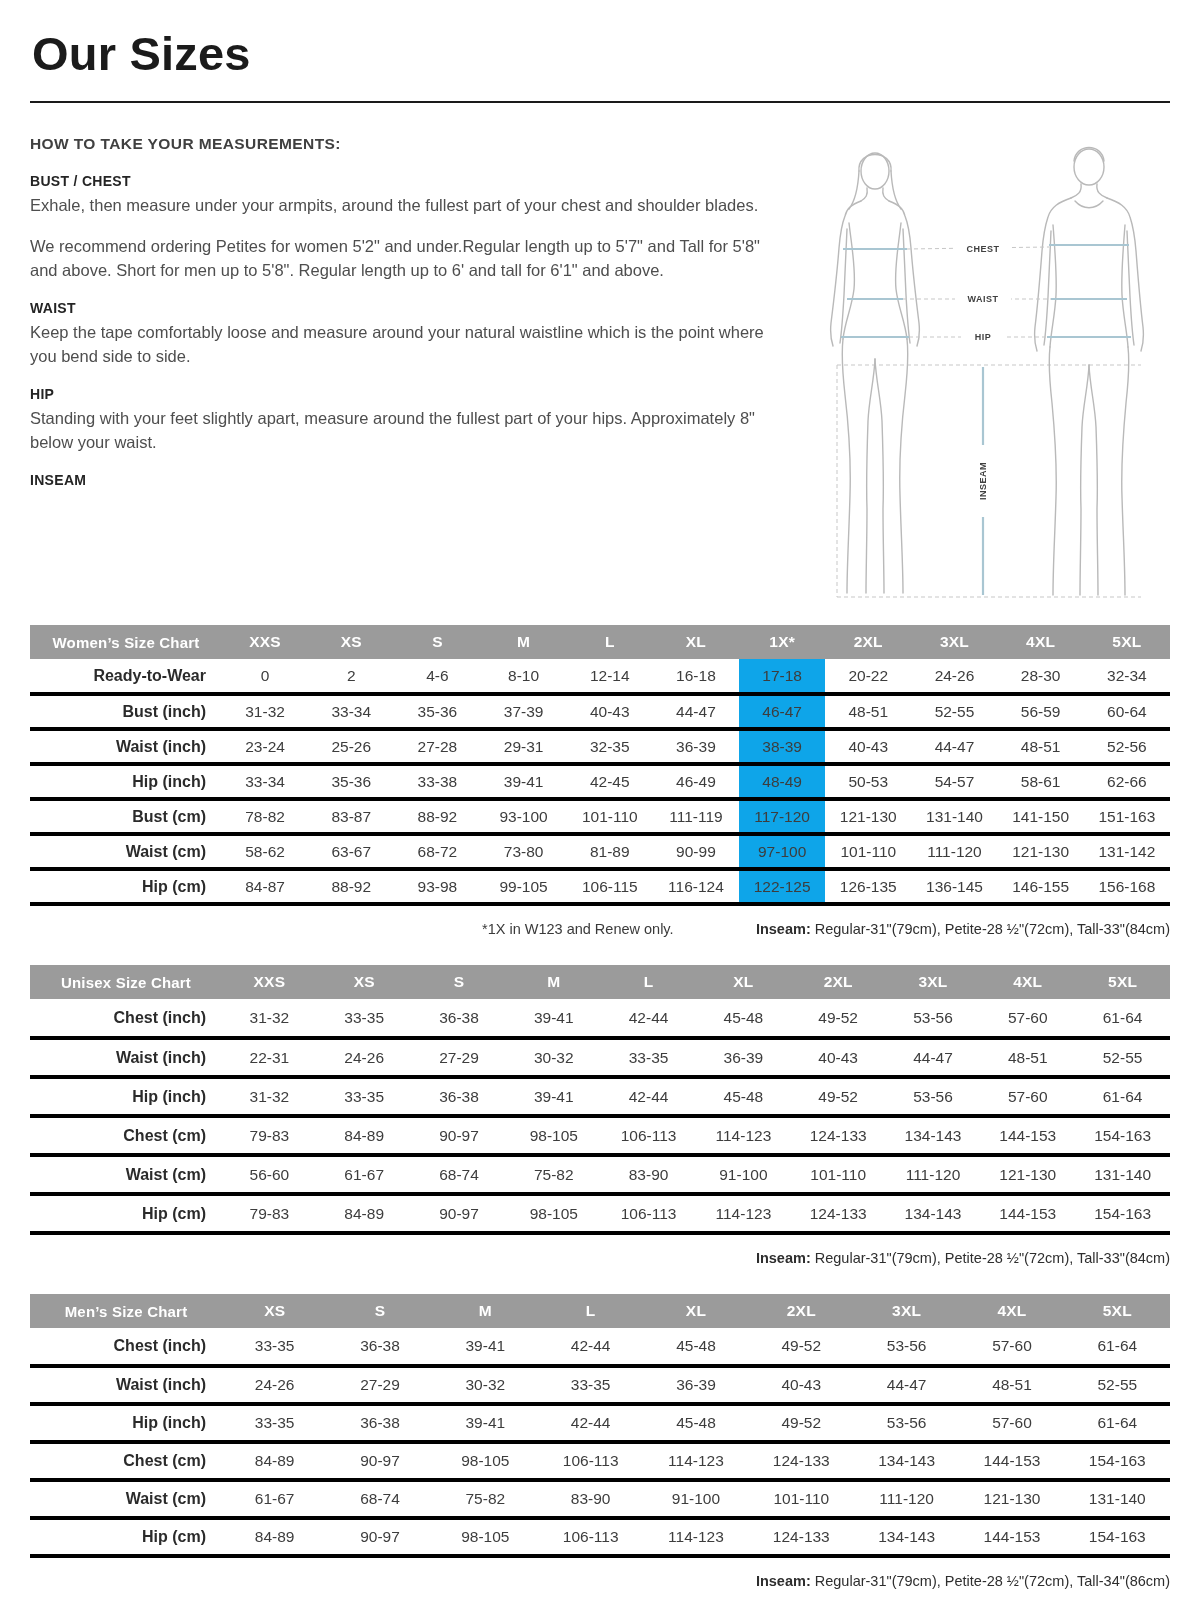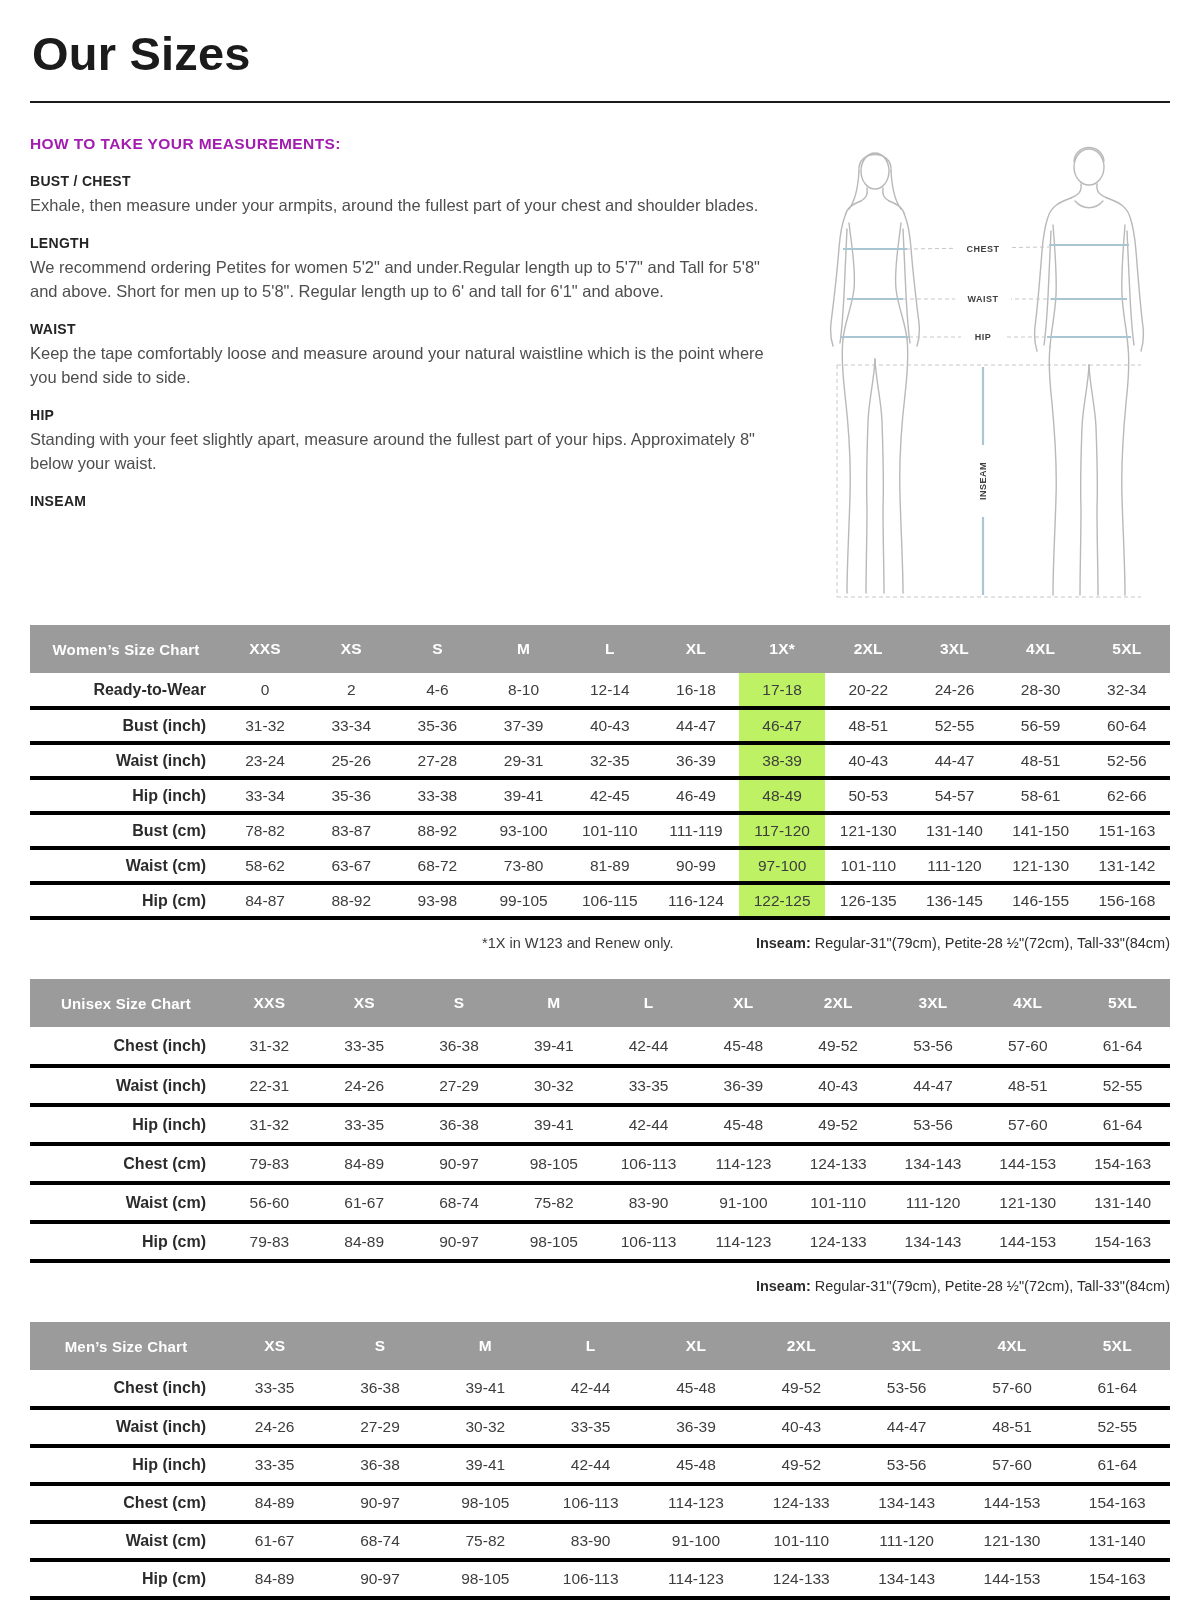--- a/index.html
+++ b/index.html
@@ -27,21 +27,21 @@
   }
 
   
   .top-section { display: flex; gap: 18px; margin-bottom: 14px; }
   .instructions { width: 748px; flex: none; }
   .inst-heading {
     margin: 4px 0 20px 0;
     font-size: 15.5px;
     font-weight: bold;
     letter-spacing: 0.4px;
-    color: #a21caf;
+    color: #404040;
   }
   .inst-block { margin-bottom: 18px; }
   .inst-title {
     font-size: 14px;
     font-weight: bold;
     letter-spacing: 0.3px;
     color: #242424;
     margin: 0 0 5px 0;
   }
   .inst-text {
@@ -63,21 +63,21 @@
   .size-table table {
     width: 100%;
     border-collapse: collapse;
     table-layout: fixed;
   }
   .size-table thead th {
     background: #9b9b9b;
     color: #ffffff;
     font-size: 15.5px;
     font-weight: bold;
-    height: 48px;
+    height: 34px;
     white-space: nowrap;
     letter-spacing: 0.2px;
   }
   .size-table th.tbl-title { width: 192px; font-size: 15px; }
   .size-table tbody tr { border-bottom: 4px solid #000000; height: 36px; }
   .table-women tbody tr { height: 35px; }
   .table-unisex tbody tr { height: 39px; }
   .table-men tbody tr { height: 38px; }
   .size-table tbody th {
     text-align: right;
@@ -86,21 +86,21 @@
     font-weight: bold;
     color: #2b2b2b;
     white-space: nowrap;
   }
   .size-table td {
     text-align: center;
     font-size: 15.5px;
     color: #3d3d3d;
     white-space: nowrap;
   }
-  .size-table td.hl { background: #bef264; }
+  .size-table td.hl { background: #0ea5e9; }
 
   .footnote-row {
     display: flex;
     justify-content: flex-end;
     align-items: baseline;
     margin-top: 15px;
     font-size: 14.5px;
     color: #2e2e2e;
   }
   .footnote-left { margin-left: 452px; margin-right: auto; color: #3a3a3a; }
@@ -116,21 +116,20 @@
 
   <div class="top-section">
     <div class="instructions">
       <div class="inst-heading">HOW TO TAKE YOUR MEASUREMENTS:</div>
 
       <div class="inst-block">
         <p class="inst-title">BUST / CHEST</p>
         <p class="inst-text">Exhale, then measure under your armpits, around the fullest part of your chest and shoulder blades.</p>
       </div>
       <div class="inst-block">
-        <p class="inst-title">LENGTH</p>
         <p class="inst-text">We recommend ordering Petites for women 5'2" and under.Regular length up to 5'7" and Tall for 5'8" and above. Short for men up to 5'8". Regular length up to 6' and tall for 6'1" and above.</p>
       </div>
       <div class="inst-block">
         <p class="inst-title">WAIST</p>
         <p class="inst-text">Keep the tape comfortably loose and measure around your natural waistline which is the point where you bend side to side.</p>
       </div>
       <div class="inst-block">
         <p class="inst-title">HIP</p>
         <p class="inst-text">Standing with your feet slightly apart, measure around the fullest part of your hips. Approximately 8" below your waist.</p>
       </div>

